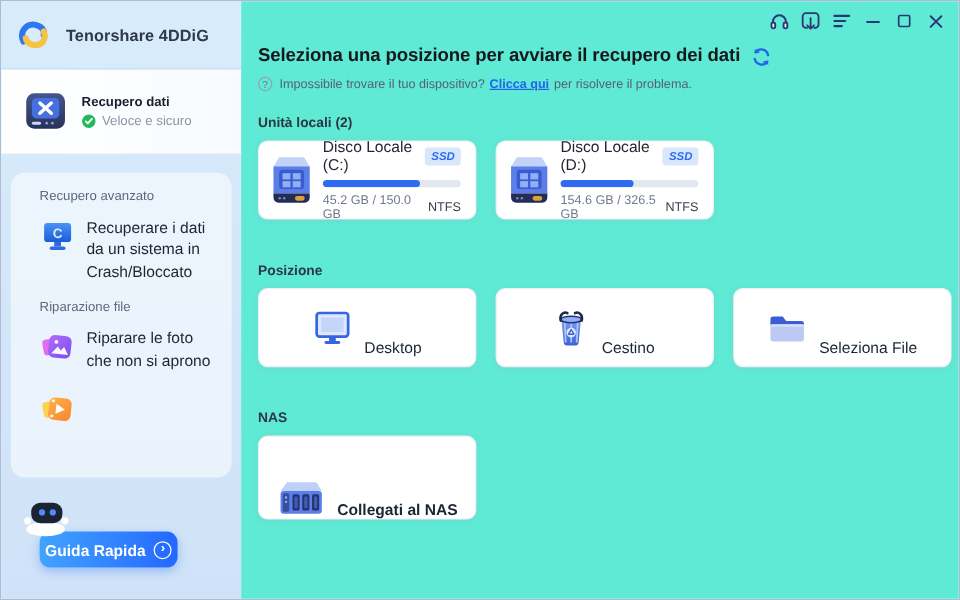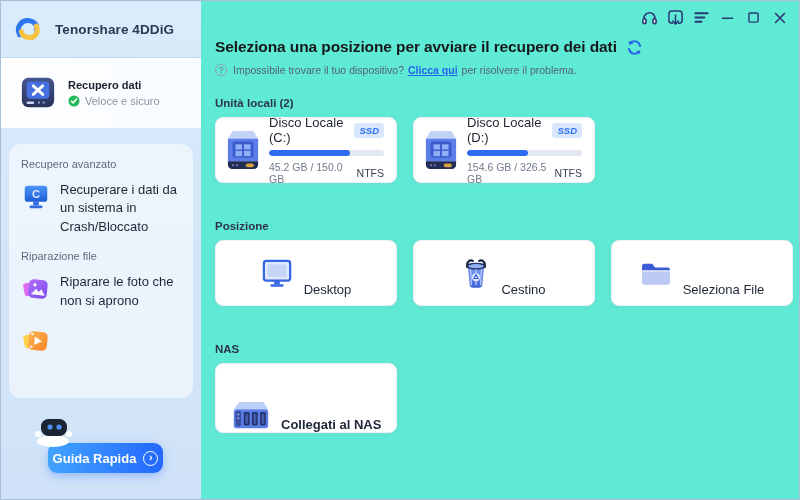--- a/index.html
+++ b/index.html
@@ -10,27 +10,27 @@
   
   .sidebar { width:200px; flex:0 0 200px; background:linear-gradient(180deg,#d9ecfb 0%, #d4e7f9 45%, #cfe2f7 100%); display:flex; flex-direction:column; position:relative; }
   .logo-bar { height:57px; display:flex; align-items:center; gap:12px; padding-left:12px; border-bottom:1px solid rgba(140,180,220,0.35); }
   .brand-name { font-size:13.5px; font-weight:600; color:#2e3950; letter-spacing:0.1px; }
 
   .active-item { height:70px; background:linear-gradient(90deg,#ffffff 0%, #f7fbff 100%); display:flex; align-items:center; gap:11px; padding-left:18px; cursor:pointer; }
   .active-texts { display:flex; flex-direction:column; gap:4px; }
   .active-title { font-size:11px; font-weight:700; color:#18202e; }
   .active-sub { display:flex; align-items:center; gap:5px; font-size:11px; color:#8b95a5; }
 
-  .adv-card { margin:16px 8px 0 8px; background:rgba(255,255,255,0.55); border-radius:12px; padding:14px 10px 28px 12px; }
+  .adv-card { margin:16px 8px 0 8px; background:rgba(255,255,255,0.55); border-radius:12px; padding:14px 10px 28px 24px; }
   .side-label { font-size:11px; color:#5c6a7d; margin-bottom:10px; }
   .side-item { display:flex; align-items:flex-start; gap:9px; margin-bottom:14px; cursor:pointer; }
   .side-item .txt { font-size:13px; color:#1d2634; line-height:1.42; padding-top:1px; }
   .side-item svg { flex:0 0 auto; margin-top:2px; }
 
-  .guide-wrap { position:absolute; left:23px; bottom:26px;padding-left:24px; }
+  .guide-wrap { position:absolute; left:8px; bottom:26px;padding-left:24px; }
   .robot { position:absolute; top:-26px; left:8px; }
   .guide-btn { width:115px; height:30px; border:none; border-radius:9px; background:linear-gradient(90deg,#41a3ff 0%, #2468ff 100%); color:#fff; font-size:13px; font-weight:600; display:flex; align-items:center; justify-content:center; gap:7px; cursor:pointer; box-shadow:0 3px 8px rgba(40,110,255,0.35); font-family:"Liberation Sans", sans-serif; }
   .arrow-circle { width:15px; height:15px; border:1.3px solid #fff; border-radius:50%; display:flex; align-items:center; justify-content:center; font-size:11px; line-height:1; padding-bottom:1px; }
 
   
   .main { flex:1; position:relative; padding:0 6px 0 14px; background:#5eead4; }
   .titlebar-icons { position:absolute; top:7px; right:10px; display:flex; align-items:center; gap:7px; }
   .tb-btn { width:19px; height:19px; display:flex; align-items:center; justify-content:center; cursor:pointer; }
 
   .page-title-row { padding-top:37px; display:flex; align-items:center; gap:9px; }

